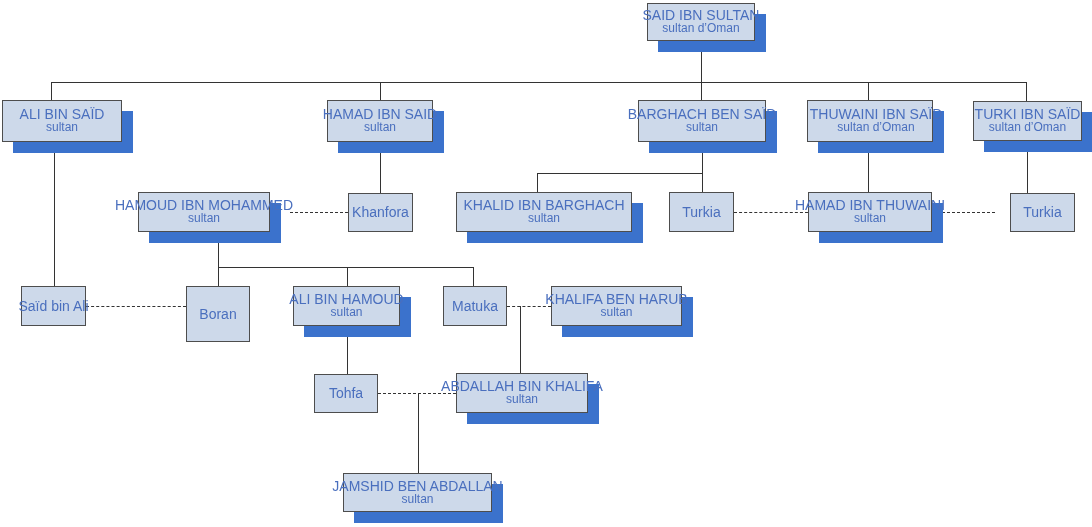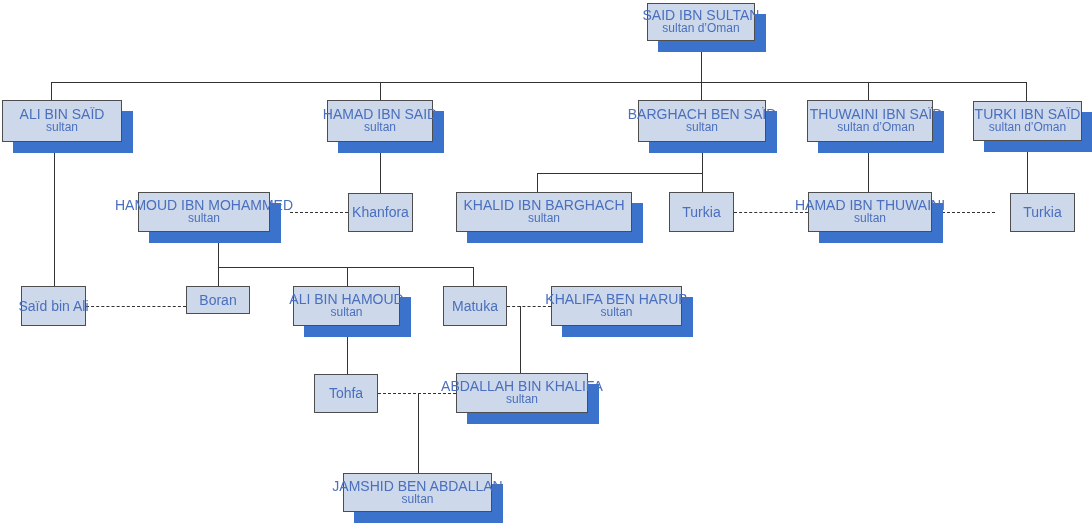--- a/index.html
+++ b/index.html
@@ -119,21 +119,21 @@
   </div>
 
   <div class="node" style="left:995px;top:193px;width:65px;height:39px;margin-left:15px;">
     <div class="name">Turkia</div>
   </div>
 
   <div class="node" style="left:21px;top:286px;width:65px;height:40px;">
     <div class="name">Saïd bin Ali</div>
   </div>
 
-  <div class="node" style="left:186px;top:286px;width:64px;height:28px;">
+  <div class="node" style="left:186px;top:286px;width:64px;height:56px;">
     <div class="name">Boran</div>
   </div>
 
   <div class="node shadow" style="left:293px;top:286px;width:107px;height:40px;">
     <div class="name">ALI BIN HAMOUD</div>
     <div class="sub">sultan</div>
   </div>
 
   <div class="node" style="left:443px;top:286px;width:64px;height:40px;">
     <div class="name">Matuka</div>

